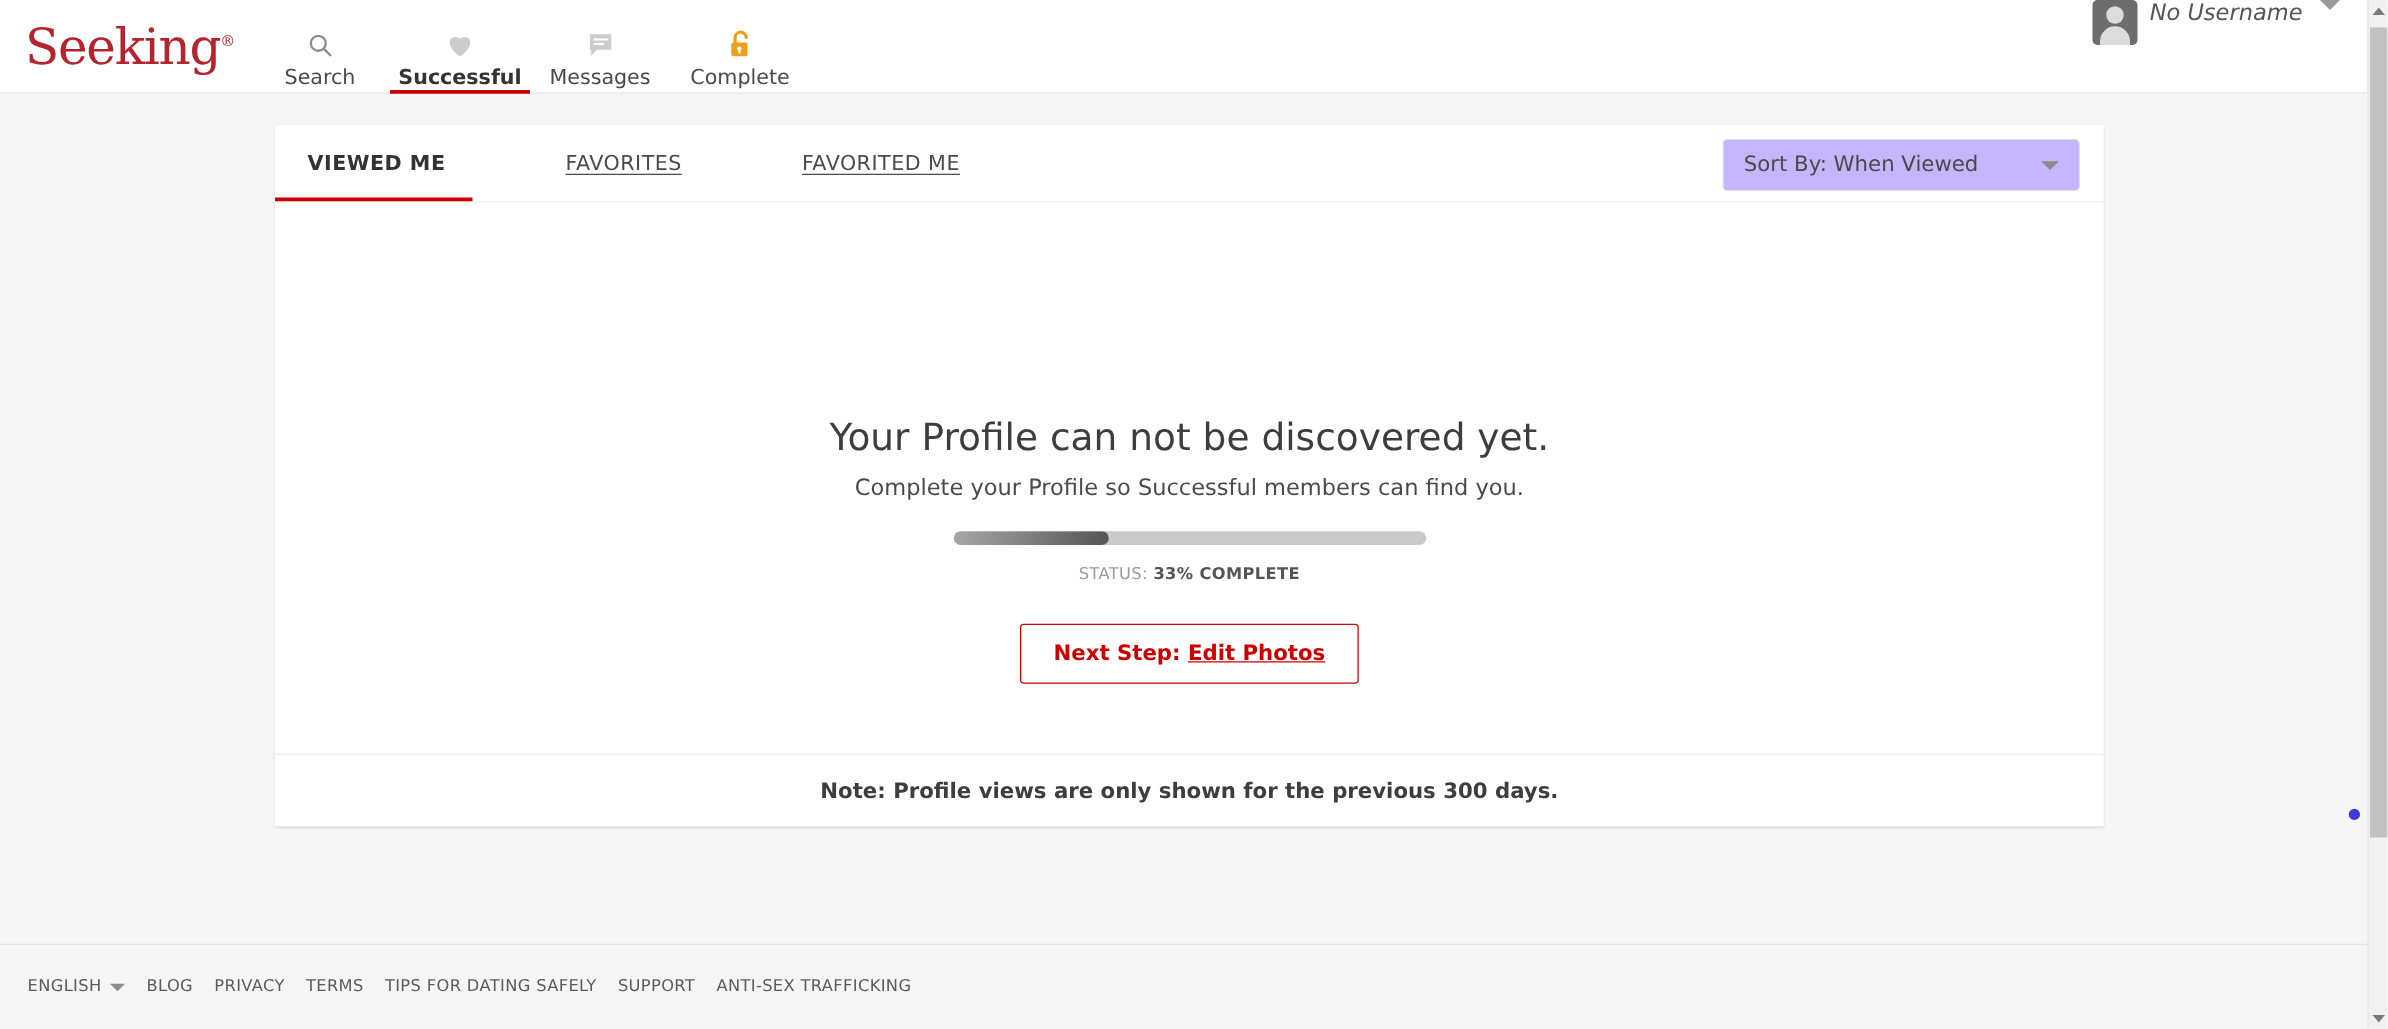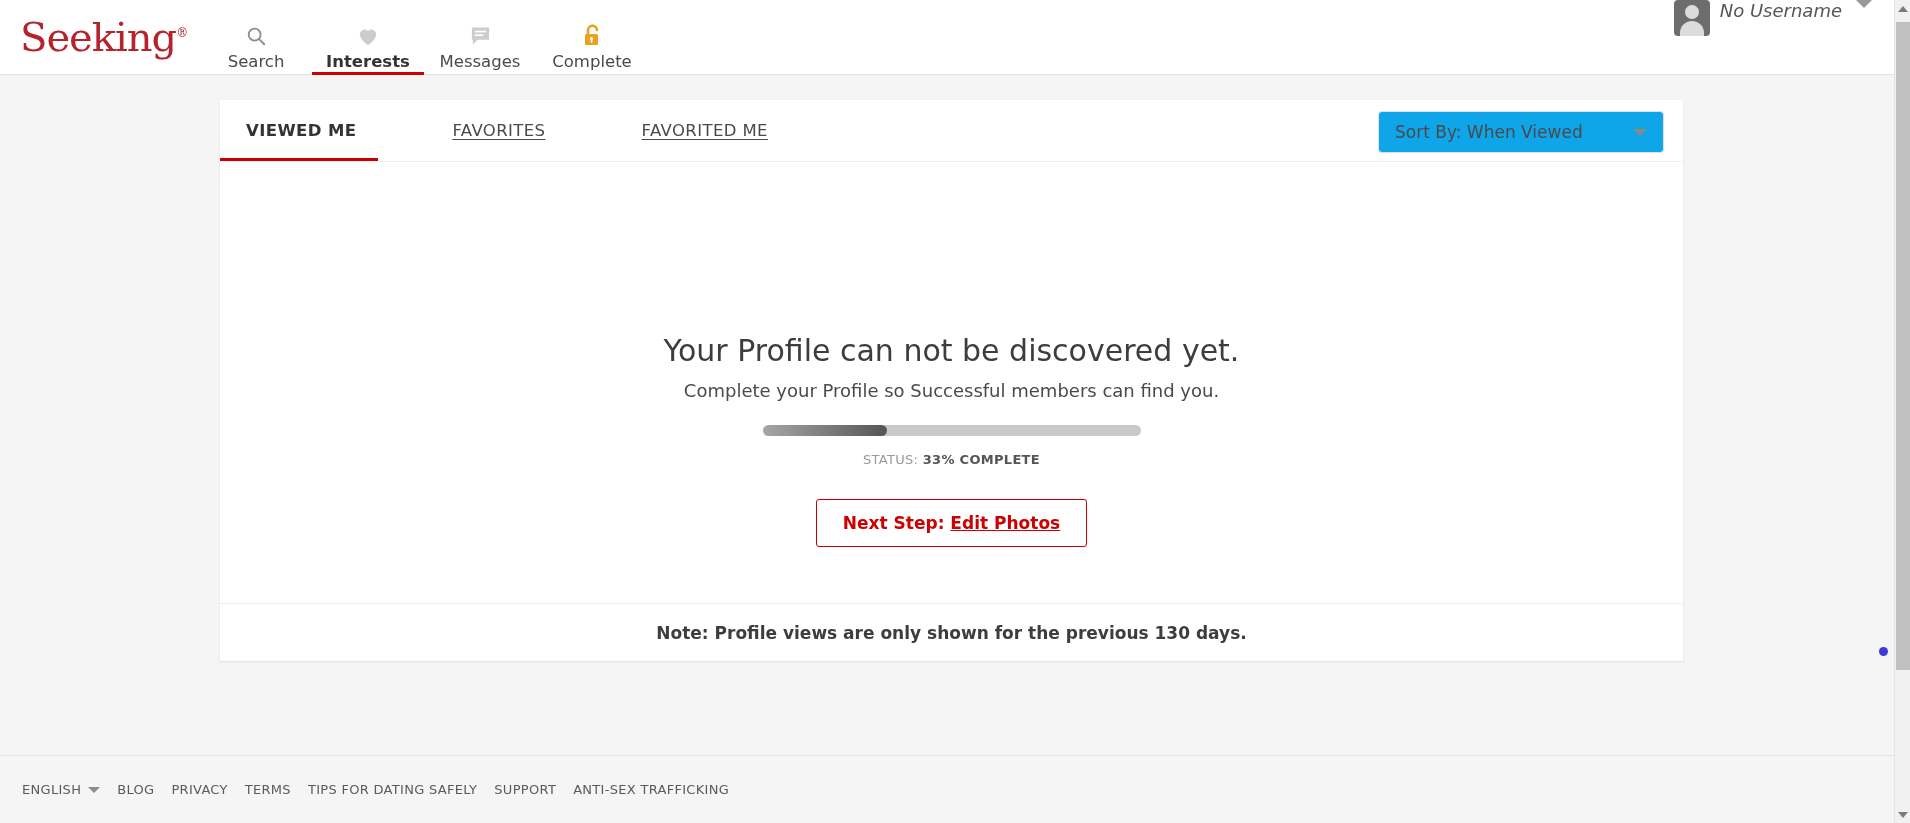--- a/index.html
+++ b/index.html
@@ -174,21 +174,21 @@
     left: 0; bottom: 0;
     width: 158px; height: 3px;
     background: #cc0000;
   }
   .sortbox {
     position: absolute;
     right: 19px; top: 11px;
     width: 286px; height: 42px;
     border: 1px solid #e0e0e0;
     border-radius: 4px;
-    background: #0ea5e9;
+    background: #c4b5fd;
     display: flex;
     align-items: center;
     padding: 0 16px;
     cursor: pointer;
   }
   .sortbox .sort-label {
     font-size: 17px;
     color: #4a4a4a;
     flex: 1;
   }
@@ -367,21 +367,21 @@
           </span>
           <span class="nav-label">Search</span>
         </div>
 
         <div class="nav-item active">
           <span class="nav-icon">
             <svg width="22" height="20" viewBox="0 0 24 22" fill="#cccccc">
               <path d="M12 21s-9-5.8-9-12A5.2 5.2 0 0 1 12 5.6 5.2 5.2 0 0 1 21 9c0 6.2-9 12-9 12z"></path>
             </svg>
           </span>
-          <span class="nav-label">Interests</span>
+          <span class="nav-label">Successful</span>
         </div>
 
         <div class="nav-item">
           <span class="nav-icon">
             <svg width="21" height="20" viewBox="0 0 22 20">
               <path d="M2 1h18v13H8l-5 5v-5H2z" fill="#cccccc"></path>
               <rect x="5" y="4.5" width="12" height="1.7" fill="#ffffff"></rect>
               <rect x="5" y="8.3" width="9" height="1.7" fill="#ffffff"></rect>
             </svg>
           </span>
@@ -431,21 +431,21 @@
 
           <div class="progress-track">
             <div class="progress-fill" id="progress-fill" style="width: 33%;"></div>
           </div>
 
           <div class="status"><span>STATUS: </span><b>33% COMPLETE</b></div>
 
           <div class="next-step"><span>Next Step: </span><span class="link">Edit Photos</span></div>
         </div>
 
-        <div class="note">Note: Profile views are only shown for the previous 130 days.</div>
+        <div class="note">Note: Profile views are only shown for the previous 300 days.</div>
 
       </div>
     </div>
 
     <div class="footer">
       <span class="lang">
         <span class="flink">ENGLISH</span>
         <span class="caret"></span>
       </span>
       <span class="flink">BLOG</span>

